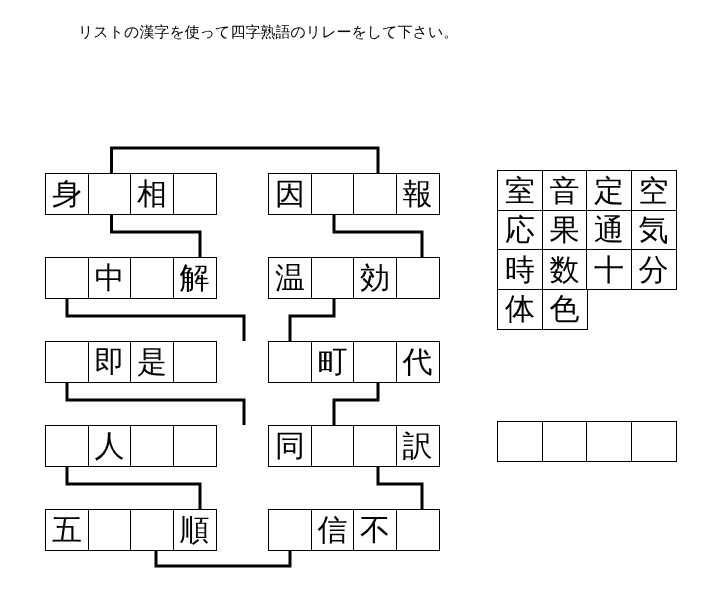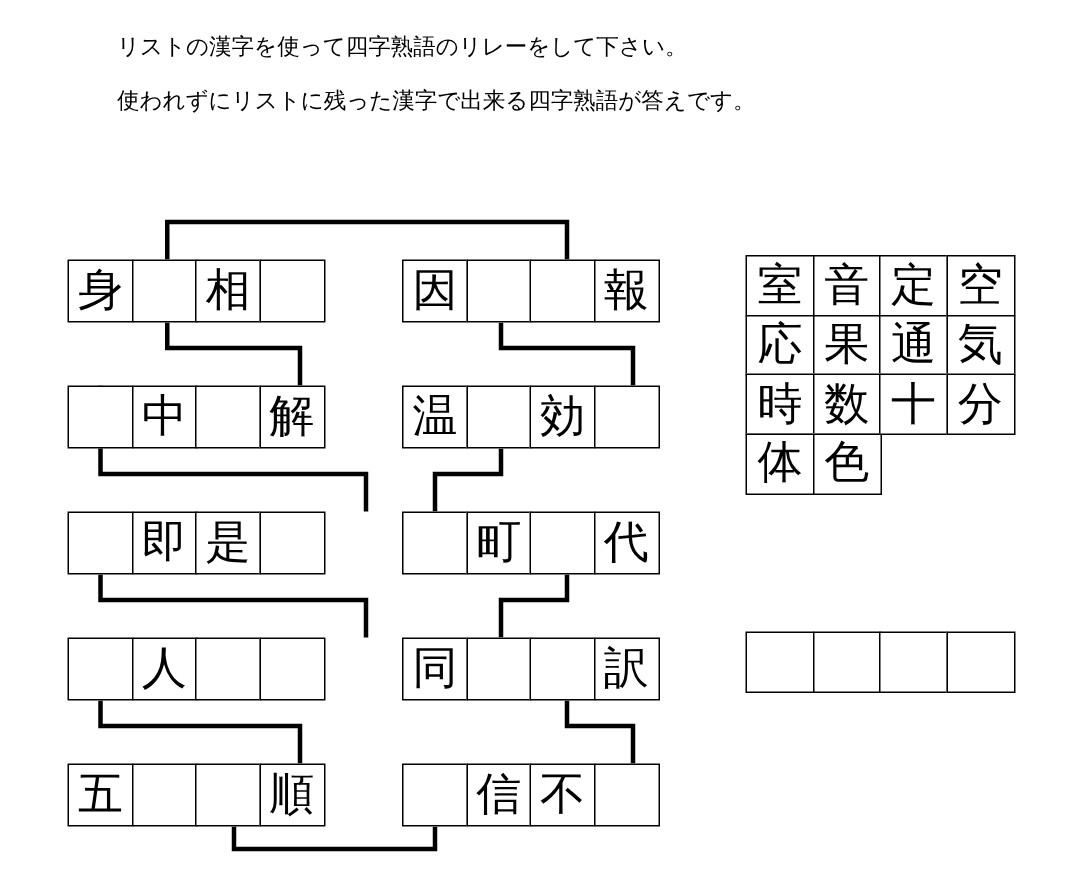--- a/index.html
+++ b/index.html
@@ -86,21 +86,20 @@
     stroke-width: 3;
     stroke-linecap: butt;
     stroke-linejoin: miter;
   }
 </style>
 </head>
 <body>
 
 <div id="instructions">
   <div class="instr-line">リストの漢字を使って四字熟語のリレーをして下さい。</div>
-  <div class="instr-line">使われずにリストに残った漢字で出来る四字熟語が答えです。</div>
 </div>
 
 <div id="board">
 
   <svg id="connectors" viewBox="0 0 721 589">
 
     <path d="M 111.5 173 L 111.5 148 L 378 148 L 378 173"></path>
 
     <path d="M 111.5 215 L 111.5 232 L 200 232 L 200 257"></path>
     <path d="M 67 257 L 67 257 L 67 299 L 67 316 L 244 316 L 244 341"></path>

